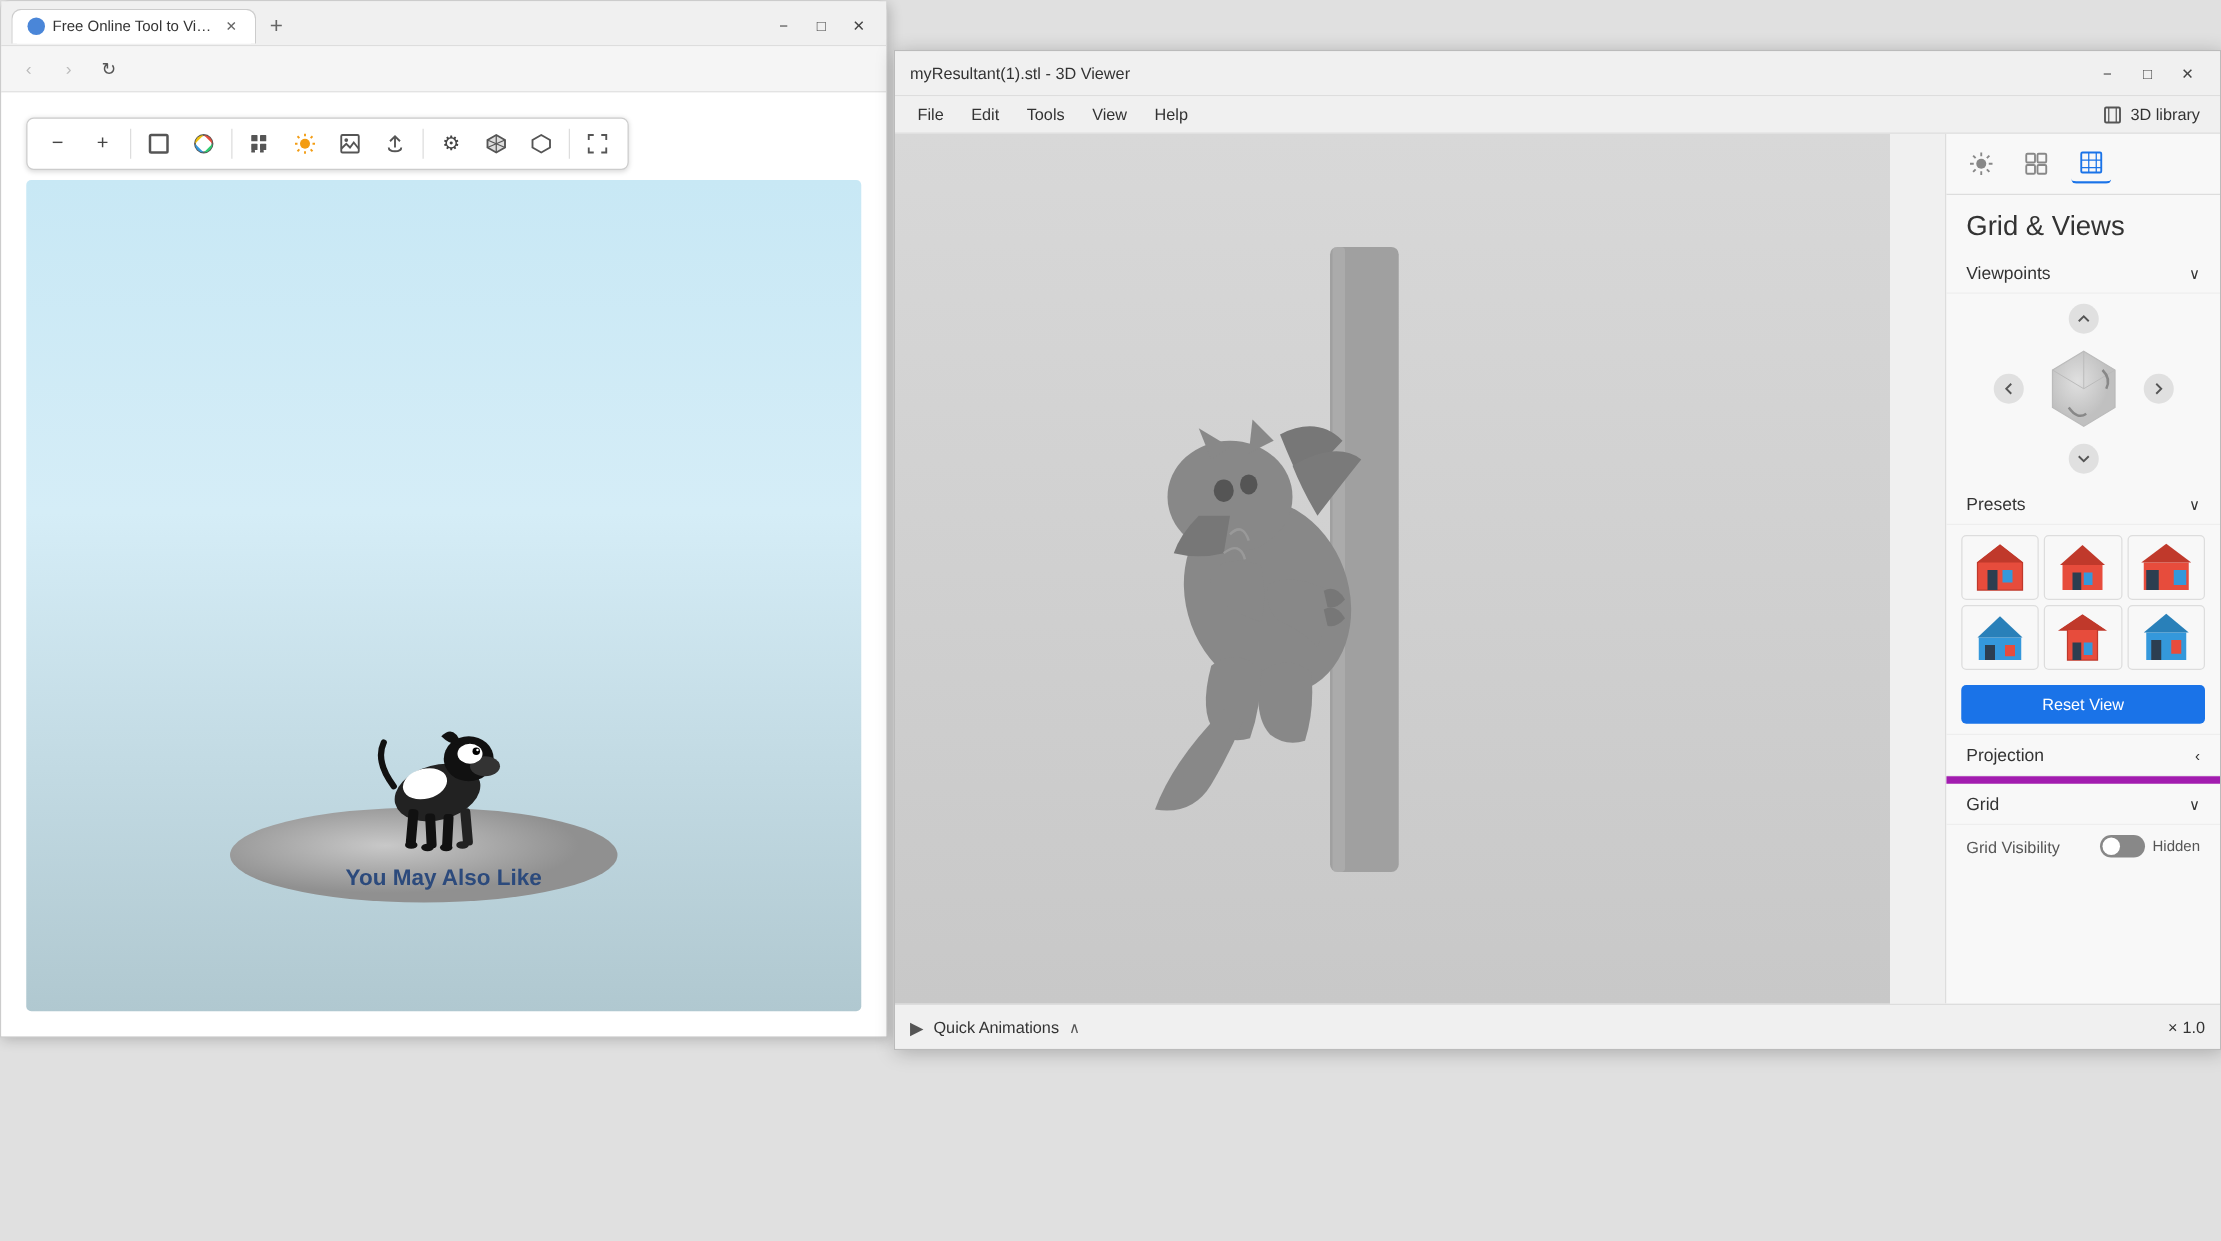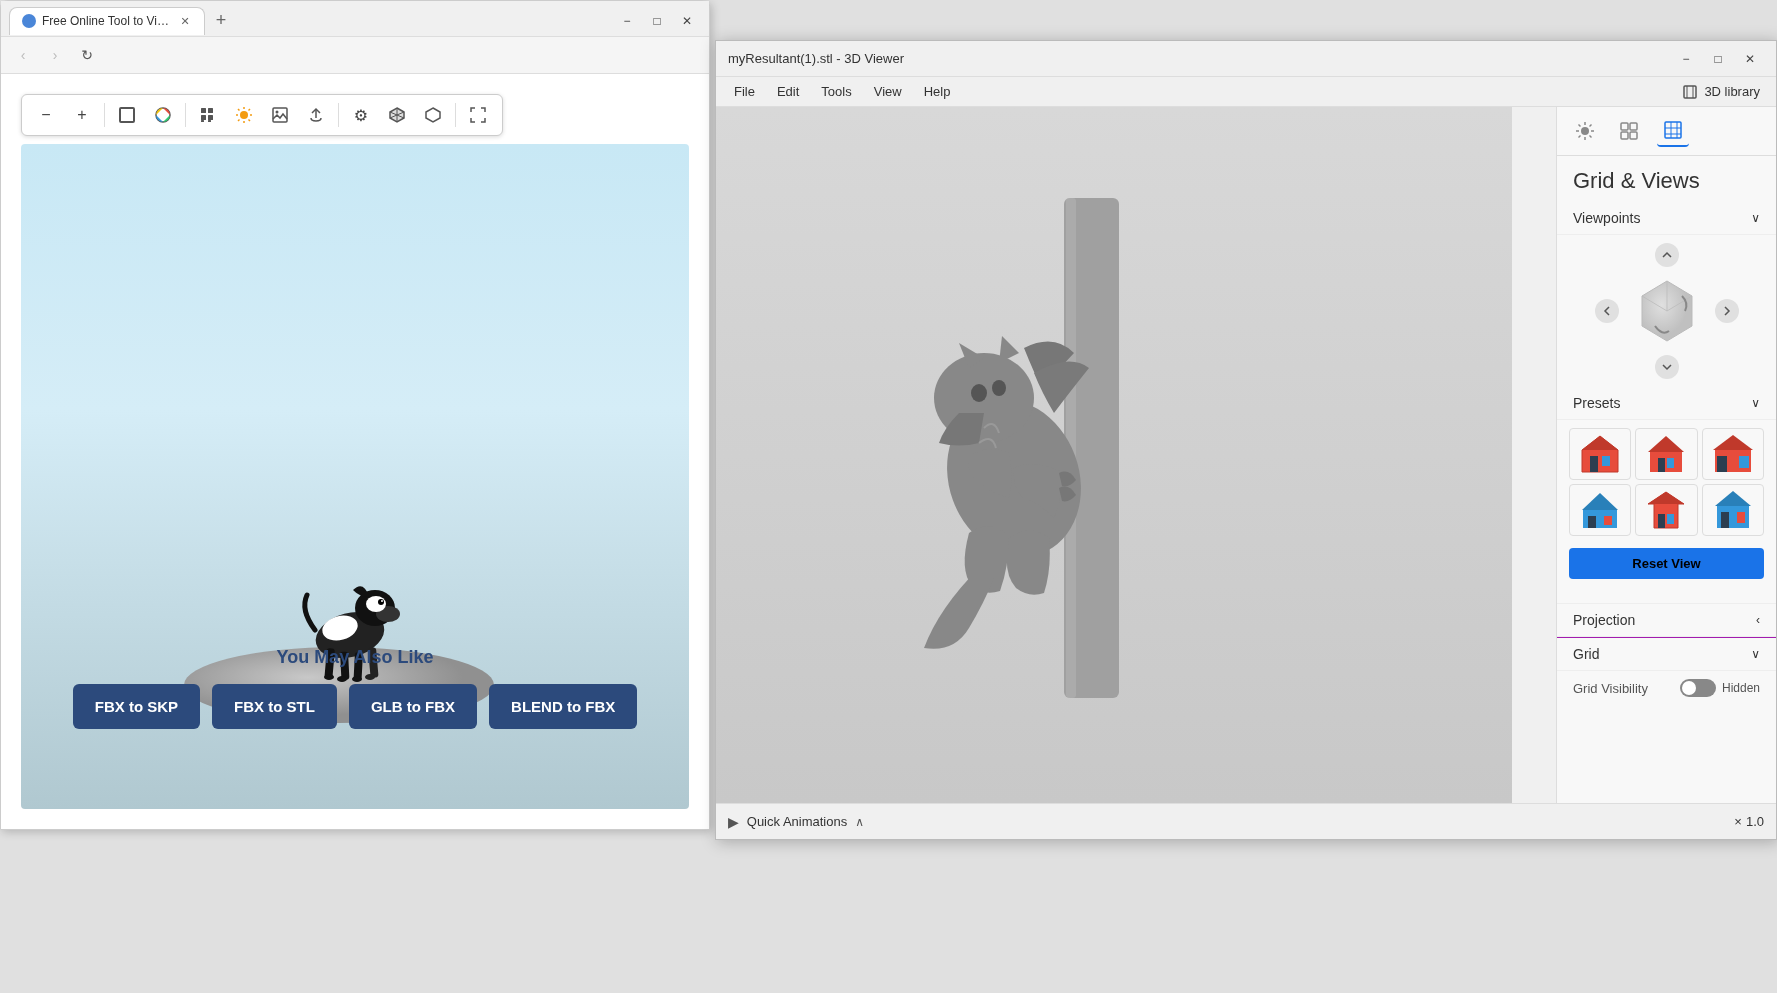--- a/index.html
+++ b/index.html
@@ -306,21 +306,21 @@
     .panel-title {
       font-size: 22px;
       font-weight: 300;
       color: #333;
       padding: 12px 16px 8px;
     }
 
     
     .section-header {
       display: flex;
-      align-items: center;
+      align-items: flex-end;
       justify-content: space-between;
       padding: 8px 16px;
       font-size: 14px;
       color: #333;
       cursor: pointer;
       border-bottom: 1px solid #eee;
     }
     .vp-arrow-btn {
       width: 24px; height: 24px;
       background: #e0e0e0;
@@ -345,41 +345,40 @@
       border: 1px solid #ddd;
     }
     .preset-house {
       width: 100%;
       height: 50px;
       display: flex; align-items: center; justify-content: center;
     }
 
     
     .reset-view-btn {
-      margin: 4px 12px 24px;
+      margin: 4px 12px 8px;
       background: #1a73e8;
-      color: #000000;
+      color: #ffffff;
       border: none;
       border-radius: 4px;
       padding: 8px;
       width: calc(100% - 24px);
       font-size: 13px;
       cursor: pointer;
       text-align: center;
-      font-weight: bold;
     }
 
     
     .projection-section {
       border-top: 1px solid #eee;
     }
 
     
     .grid-section {
-      border-top: 1px solid #a21caf;
+      border-top: 6px solid #a21caf;
     }
     .grid-visibility-row {
       display: flex;
       align-items: center;
       justify-content: space-between;
       padding: 8px 16px;
       font-size: 13px;
       color: #555;
       text-align: center;
     }
@@ -609,26 +608,20 @@
           <ellipse cx="44" cy="137" rx="5" ry="3" fill="#111"></ellipse>
           <ellipse cx="57" cy="139" rx="5" ry="3" fill="#111"></ellipse>
           <ellipse cx="72" cy="139" rx="5" ry="3" fill="#111"></ellipse>
           <ellipse cx="85" cy="137" rx="5" ry="3" fill="#222"></ellipse>
         </svg>
       </div>
     </div>
 
     <div class="ymal-section">
       <div class="ymal-title">You May Also Like</div>
-      <div class="ymal-buttons">
-        <button class="ymal-btn">FBX to SKP</button>
-        <button class="ymal-btn">FBX to STL</button>
-        <button class="ymal-btn">GLB to FBX</button>
-        <button class="ymal-btn">BLEND to FBX</button>
-      </div>
     </div>
   </div>
 </div>
 
 <div class="viewer-window">
 
   <div class="viewer-titlebar">
     <span class="viewer-title">myResultant(1).stl - 3D Viewer</span>
     <div class="window-controls">
       <div class="win-ctrl">−</div>

